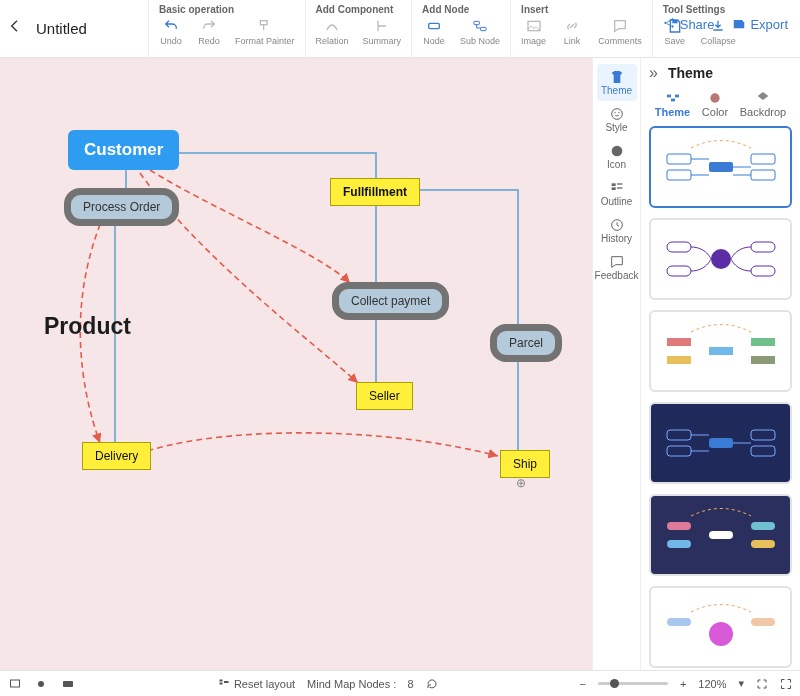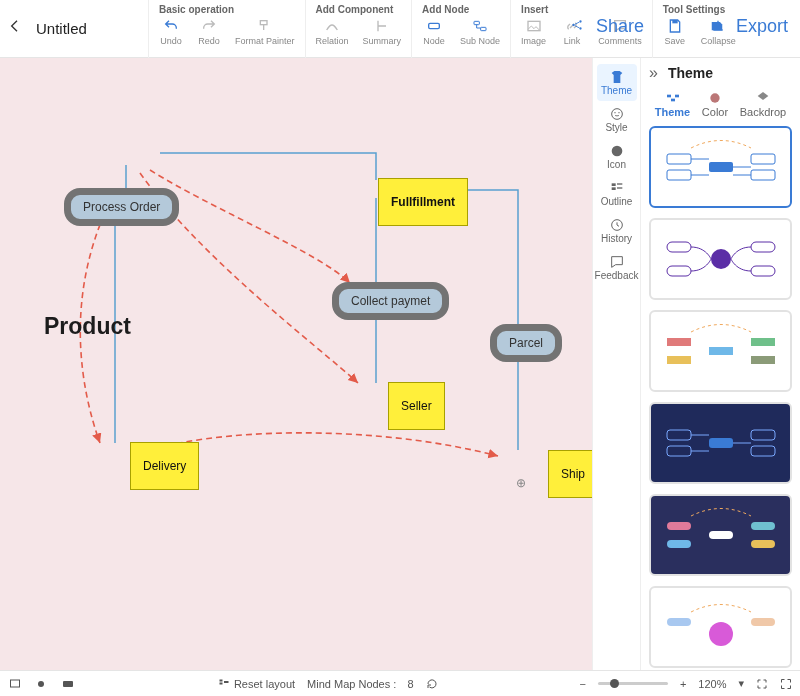--- a/index.html
+++ b/index.html
@@ -11,28 +11,28 @@
 .title { font-size:15px; color:#222; margin-left:6px; }
 .tbgroups { position:absolute; left:148px; top:0; display:flex; height:74px; }
 .tbgroup { padding:4px 10px 2px 10px; border-left:1px solid #eee; }
 .tbgroup-title { font-size:10px; color:#666; font-weight:bold; margin-bottom:2px; }
 .tbitems { display:flex; gap:14px; }
 .tbitem { display:flex; flex-direction:column; align-items:center; min-width:24px; cursor:pointer; }
 .tbicon { width:18px; height:18px; display:flex; align-items:center; justify-content:center; }
 .tbicon svg { width:16px; height:16px; }
 .tblabel { font-size:9px; color:#888; margin-top:1px; }
 .topright { position:absolute; right:12px; top:16px; display:flex; gap:18px; align-items:center; }
-.trbtn { display:flex; align-items:center; gap:12px; font-size:18px; color:#3a7bd5; cursor:pointer;margin-left:48px; }
+.trbtn { display:flex; align-items:center; gap:4px; font-size:13px; color:#3a7bd5; cursor:pointer; }
 
 
 .canvas { position:absolute; top:58px; left:0; width:592px; height:612px; background:#f6e6e8; }
 .node { position:absolute; text-align:center; }
 .node-blue { background:#2e9cf0; color:#fff; font-weight:bold; border-radius:6px; padding:10px 16px; font-size:17px; }
 .node-pill { background:#b4c9da; color:#333; border-radius:16px; padding:5px 12px; font-size:12px; border:7px solid #737373; }
-.node-yellow { background:#ffef3a; color:#111; border:1px solid #a8a000; padding:16px 12px; font-size:12px;margin-left:48px; }
+.node-yellow { background:#ffef3a; color:#111; border:1px solid #a8a000; padding:6px 12px; font-size:12px; }
 .biglabel { position:absolute; font-weight:bold; font-size:23px; color:#1c1c1c; }
 .plusicon { position:absolute; color:#888; font-size:12px; }
 svg.overlay { position:absolute; top:0; left:0; width:592px; height:612px; pointer-events:none; }
 
 
 .rpanel { position:absolute; top:58px; right:0; width:208px; height:612px; background:#fff; border-left:1px solid #eee; display:flex; }
 .sidestrip { width:48px; border-right:1px solid #eee; padding-top:6px; display:flex; flex-direction:column; align-items:center; }
 .sideitem { display:flex; flex-direction:column; align-items:center; width:40px; padding:5px 0; font-size:10px; color:#666; cursor:pointer; }
 .sideitem.active { background:#eaf4ff; color:#3a7bd5; border-radius:4px; }
 .sideicon { width:16px; height:16px; }
@@ -241,25 +241,26 @@
     </g>
 
     <g stroke="#e35b4a" stroke-width="1.6" stroke-dasharray="6 4" fill="none" marker-end="url(#ah)">
       <path d="M150 112 C210 150 320 195 350 225"></path>
       <path d="M140 115 C200 200 320 290 358 325"></path>
       <path d="M108 148 C65 240 80 330 100 385"></path>
       <path d="M138 396 C210 370 370 365 498 398"></path>
     </g>
   </svg>
 
+  <div class="node node-blue" style="left:68px;top:72px">Customer</div>
   <div class="node node-pill" style="left:64px;top:130px">Process Order</div>
   <div class="node node-yellow" style="left:330px;top:120px;font-weight:bold">Fullfillment</div>
   <div class="node node-pill" style="left:332px;top:224px">Collect paymet</div>
   <div class="node node-pill" style="left:490px;top:266px">Parcel</div>
-  <div class="node node-yellow" style="left:340px;top:324px">Seller</div>
+  <div class="node node-yellow" style="left:356px;top:324px">Seller</div>
   <div class="node node-yellow" style="left:82px;top:384px">Delivery</div>
   <div class="node node-yellow" style="left:500px;top:392px">Ship</div>
 
   <div class="biglabel" style="left:44px;top:255px">Product</div>
 
   <div class="plusicon" style="left:516px;top:418px">⊕</div>
 </div>
 
 <div class="rpanel">
   <div class="sidestrip">

